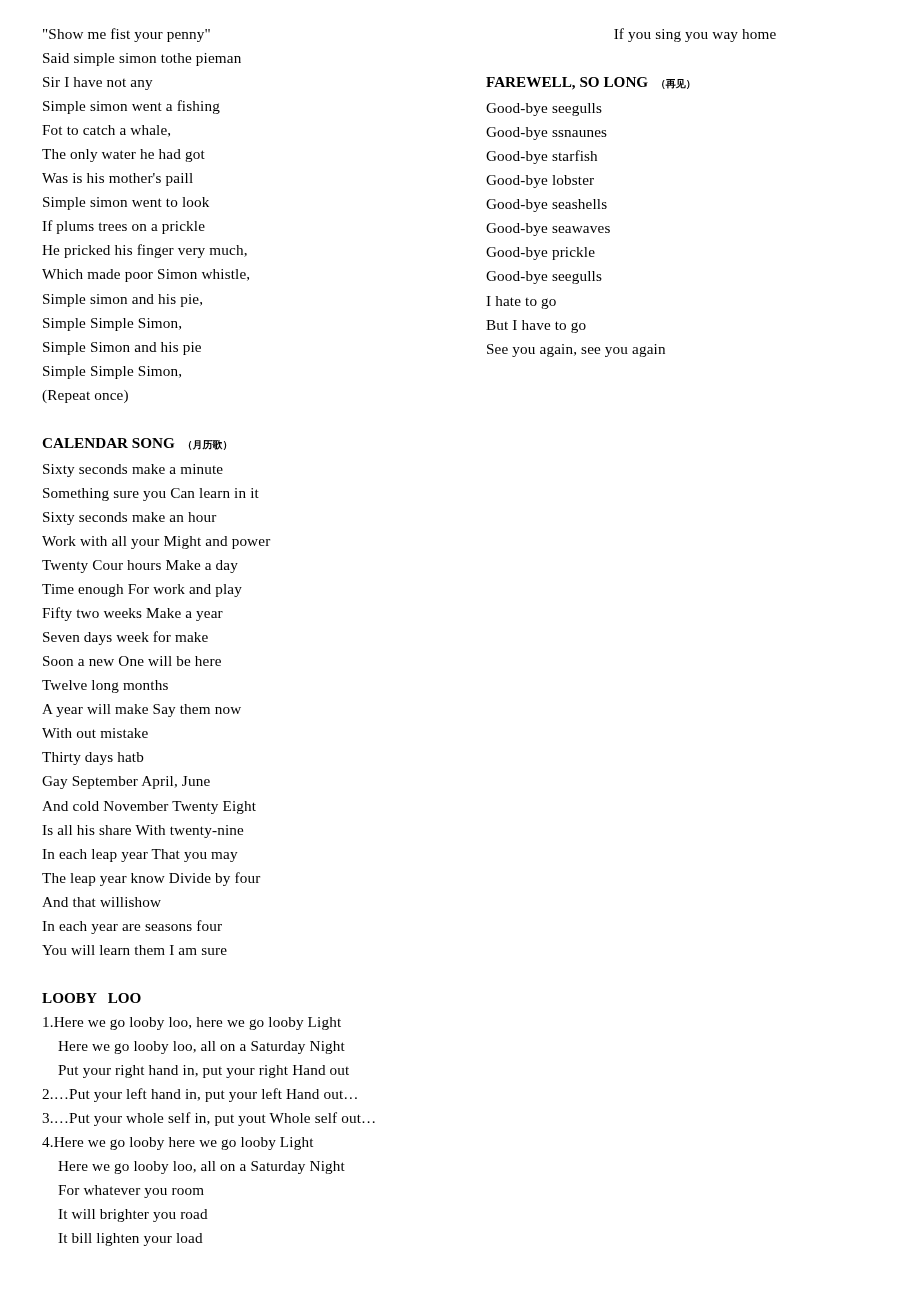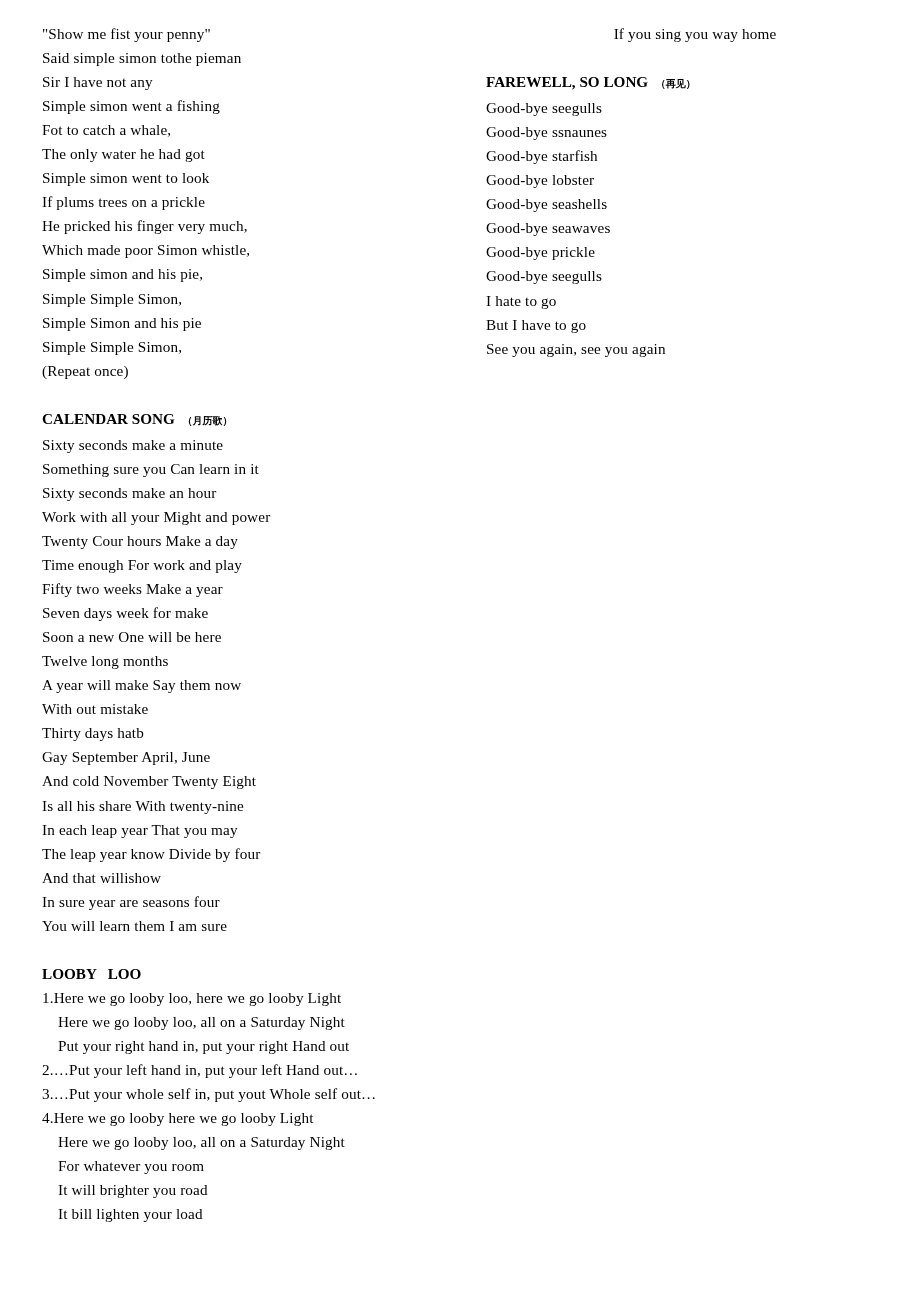--- a/index.html
+++ b/index.html
@@ -56,20 +56,21 @@
 
   <div class="column col-left">
 
     <div>
       <div class="line">"Show me fist your penny"</div>
       <div class="line">Said simple simon tothe pieman</div>
       <div class="line">Sir I have not any</div>
       <div class="line">Simple simon went a fishing</div>
       <div class="line">Fot to catch a whale,</div>
       <div class="line">The only water he had got</div>
+      <div class="line">Was is his mother's paill</div>
       <div class="line">Simple simon went to look</div>
       <div class="line">If plums trees on a prickle</div>
       <div class="line">He pricked his finger very much,</div>
       <div class="line">Which made poor Simon whistle,</div>
       <div class="line">Simple simon and his pie,</div>
       <div class="line">Simple Simple Simon,</div>
       <div class="line">Simple Simon and his pie</div>
       <div class="line">Simple Simple Simon,</div>
       <div class="line">(Repeat once)</div>
     </div>
@@ -90,21 +91,21 @@
       <div class="line">Twelve long months</div>
       <div class="line">A year will make Say them now</div>
       <div class="line">With out mistake</div>
       <div class="line">Thirty days hatb</div>
       <div class="line">Gay September April, June</div>
       <div class="line">And cold November Twenty Eight</div>
       <div class="line">Is all his share With twenty-nine</div>
       <div class="line">In each leap year That you may</div>
       <div class="line">The leap year know Divide by four</div>
       <div class="line">And that willishow</div>
-      <div class="line">In sure year are seasons four</div>
+      <div class="line">In each year are seasons four</div>
       <div class="line">You will learn them I am sure</div>
     </div>
 
     <div class="blank"></div>
 
     <div>
       <div class="heading">LOOBY   LOO</div>
       <div class="line">1.Here we go looby loo, here we go looby Light</div>
       <div class="line indent-1">Here we go looby loo, all on a Saturday Night</div>
       <div class="line indent-1">Put your right hand in, put your right Hand out</div>

